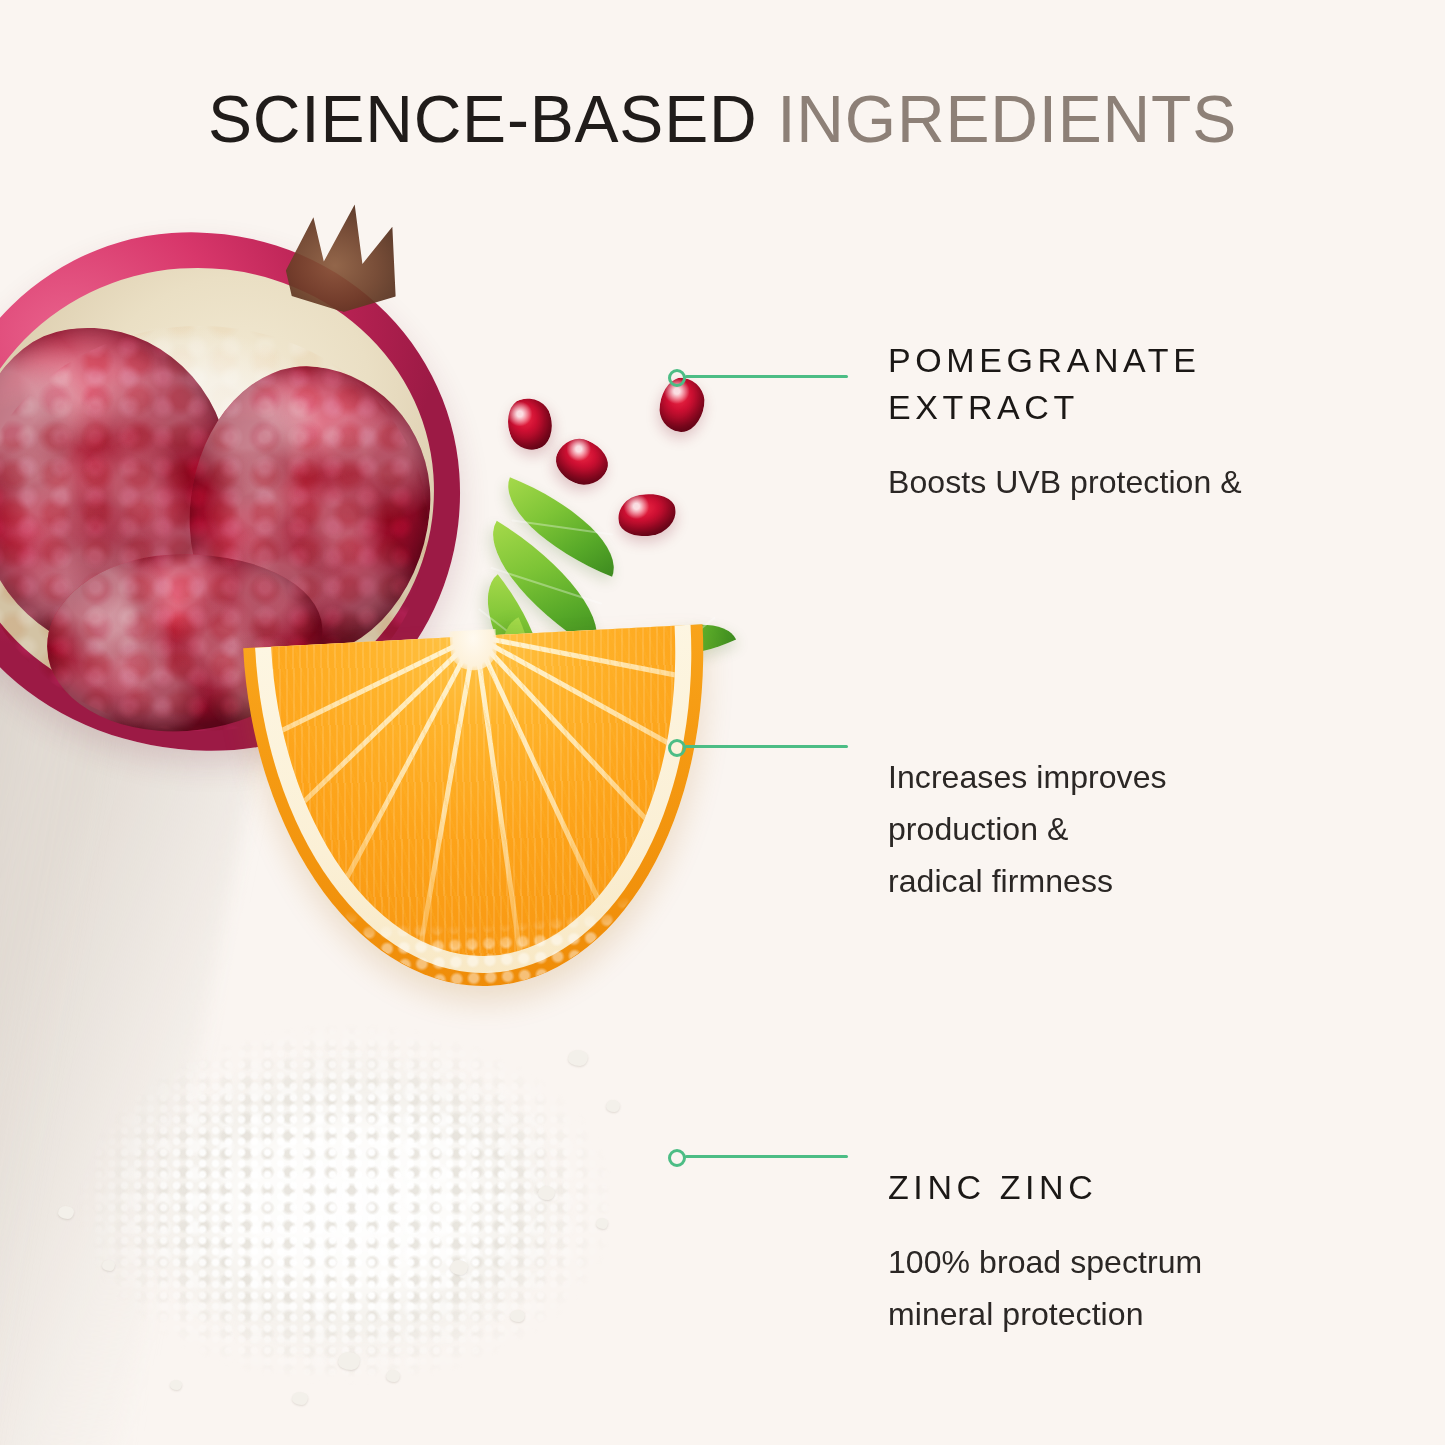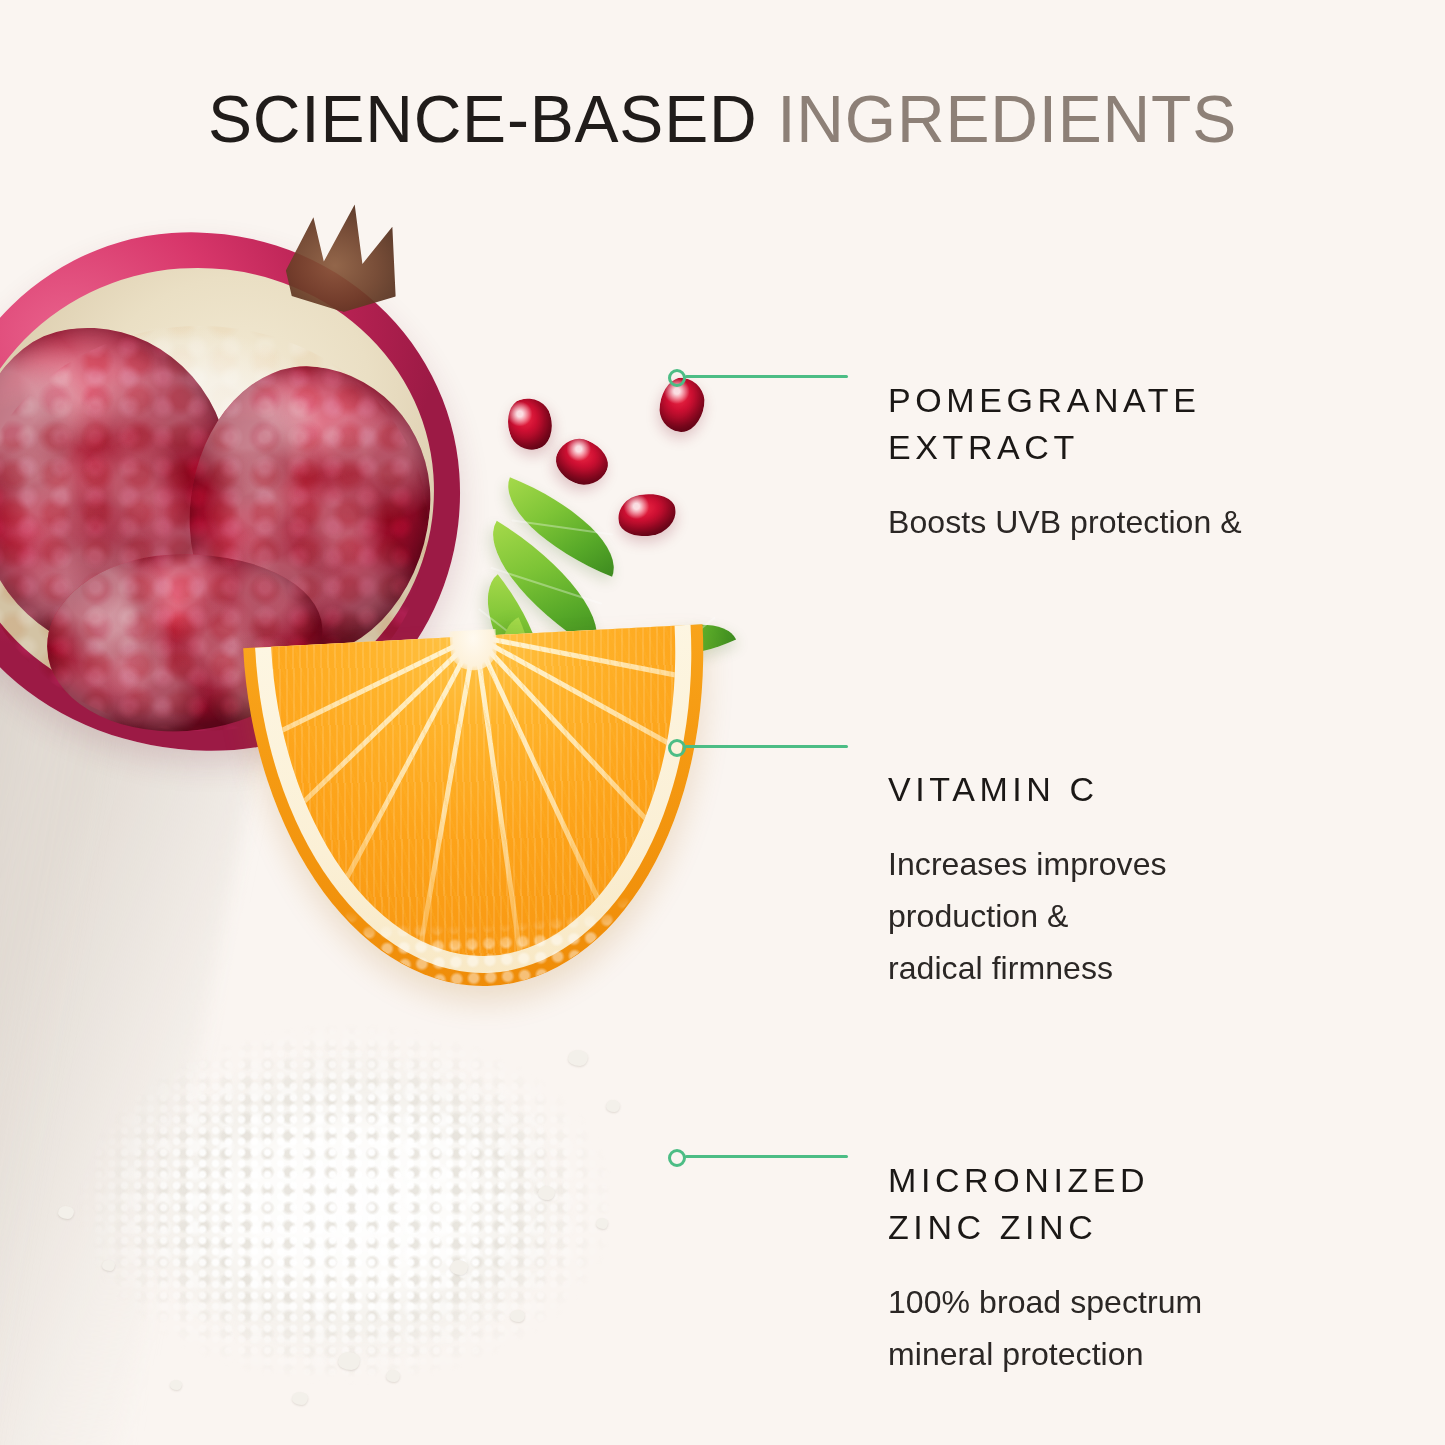--- a/index.html
+++ b/index.html
@@ -66,21 +66,21 @@
     font-weight: 300;
     letter-spacing: 0.012em;
     white-space: nowrap;
     line-height: 1;
   }
   .headline .hl-dark  { color: #201c1a; }
   .headline .hl-light { color: #8d8077; }
   .headline .hl-gap   { display: inline-block; width: 0.30em; }
 
   
-  .callout { position: absolute; margin-top: 40px; }
+  .callout { position: absolute; }
 
   .callout .heading {
     font-size: 34px;
     font-weight: 300;
     letter-spacing: 0.135em;
     color: #1b1816;
     line-height: 1.38;
     white-space: nowrap;
   }
   .callout .body {
@@ -438,37 +438,34 @@
     <div class="body">
       <span>Boosts UVB protection &amp;</span><br>
     </div>
   </div>
 
   <div class="connector" style="left:668px; top:735px; width:182px;">
     <div class="dot"></div>
     <div class="rule" style="width:163px;"></div>
   </div>
   <div class="callout" style="left:888px; top:726px; width:520px;">
-    <div class="heading">
-      <span>VITAMIN C</span>
-    </div>
     <div class="body">
       <span>Increases improves</span><br>
       <span>production &amp;</span><br>
       <span>radical firmness</span>
     </div>
   </div>
 
   <div class="connector" style="left:668px; top:1145px; width:182px;">
     <div class="dot"></div>
     <div class="rule" style="width:163px;"></div>
   </div>
   <div class="callout" style="left:888px; top:1117px; width:520px;">
     <div class="heading">
-      <span>MICRONIZED</span><br>
+      <br>
       <span>ZINC ZINC</span>
     </div>
     <div class="body">
       <span>100% broad spectrum</span><br>
       <span>mineral protection</span>
     </div>
   </div>
 
 </div>
 

